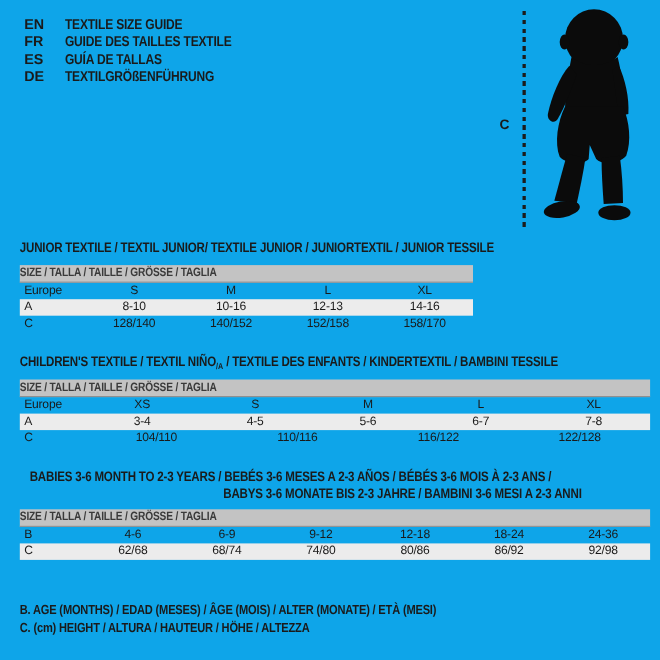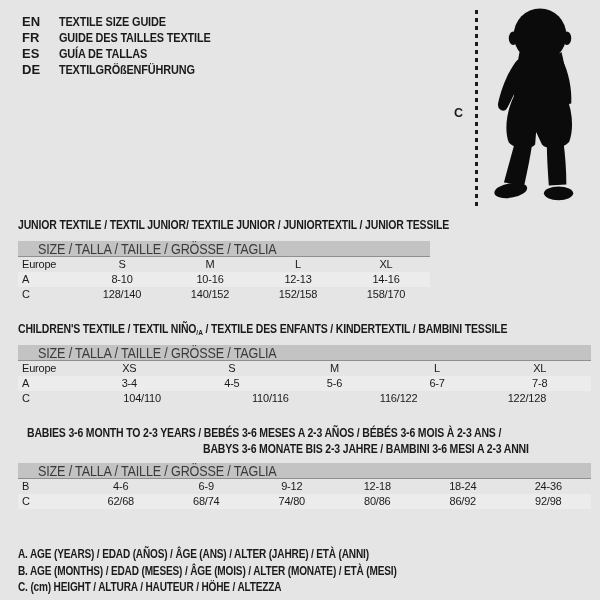--- a/index.html
+++ b/index.html
@@ -2,21 +2,21 @@
 <html style="--bar: #c3c3c3; --stripe: #ececec;"><head>
 <meta charset="utf-8">
 <style>
   html, body { margin: 0; padding: 0; }
   body {
     width: 600px; height: 600px;
     background: #ffffff;
     font-family: "Liberation Sans", sans-serif;
     color: #1a1a1a;
   }
-  .canvas { position: relative; width: 600px; height: 600px; background: #e5e5e5; overflow: hidden; }
+  .canvas { position: relative; width: 600px; height: 600px; background: #0ea5e9; overflow: hidden; }
 
   .condensed {
     display: inline-block;
     transform: scaleX(0.84);
     transform-origin: 0 50%;
     white-space: nowrap;
     letter-spacing: -0.2px;
   }
 
   
@@ -41,22 +41,22 @@
   .tbl-title { font-weight: 700; font-size: 12.5px; line-height: 16px; margin-bottom: 8px; text-align: right; }
   .t3 .tbl-title { margin-bottom: 6px; }
   .tbl-title-line { height: 16px; }
   .tbl-title sub { font-size: 0.62em; vertical-align: -0.28em; letter-spacing: 0; }
   .narrow { width: 412px; }
   .wide { width: 573px; }
   .tbl-head {
     height: 15px; line-height: 15px;
     background: var(--bar, #c3c3c3);
     border-bottom: 1px solid #8f8f8f;
-    padding-left: 20px;
-    font-weight: 400; font-size: 15px; color: #3a3a3a;
+    padding-left: 0;
+    font-weight: 700; font-size: 11px; color: #3a3a3a;
   }
   .row { display: flex; height: 15px; line-height: 15px; font-size: 11px; letter-spacing: -0.2px; }
   .row.striped { background: var(--stripe, #ececec); }
   .cell { flex: 1 1 0; text-align: center; }
   .cell.label { flex: 0 0 56px; text-align: left; padding-left: 4px; }
 
   
   .footnotes { position: absolute; left: 18px; top: 546px; }
   .footnote { height: 16.5px; line-height: 16px; font-weight: 700; font-size: 12px; }
 </style>
@@ -194,18 +194,17 @@
             <div class="cell">74/80</div>
             <div class="cell">80/86</div>
             <div class="cell">86/92</div>
             <div class="cell">92/98</div>
           </div>
         </div>
     </div>
   </section>
 
   <div class="footnotes">
-    <div class="footnote"><span class="condensed">A. AGE (YEARS) / EDAD (AÑOS) / ÂGE (ANS) / ALTER (JAHRE) / ETÀ (ANNI)</span></div>
     <div class="footnote"><span class="condensed">B. AGE (MONTHS) / EDAD (MESES) / ÂGE (MOIS) / ALTER (MONATE) / ETÀ (MESI)</span></div>
     <div class="footnote"><span class="condensed">C. (cm) HEIGHT / ALTURA / HAUTEUR / HÖHE / ALTEZZA</span></div>
   </div>
 
 </div>
 
 </body></html>

